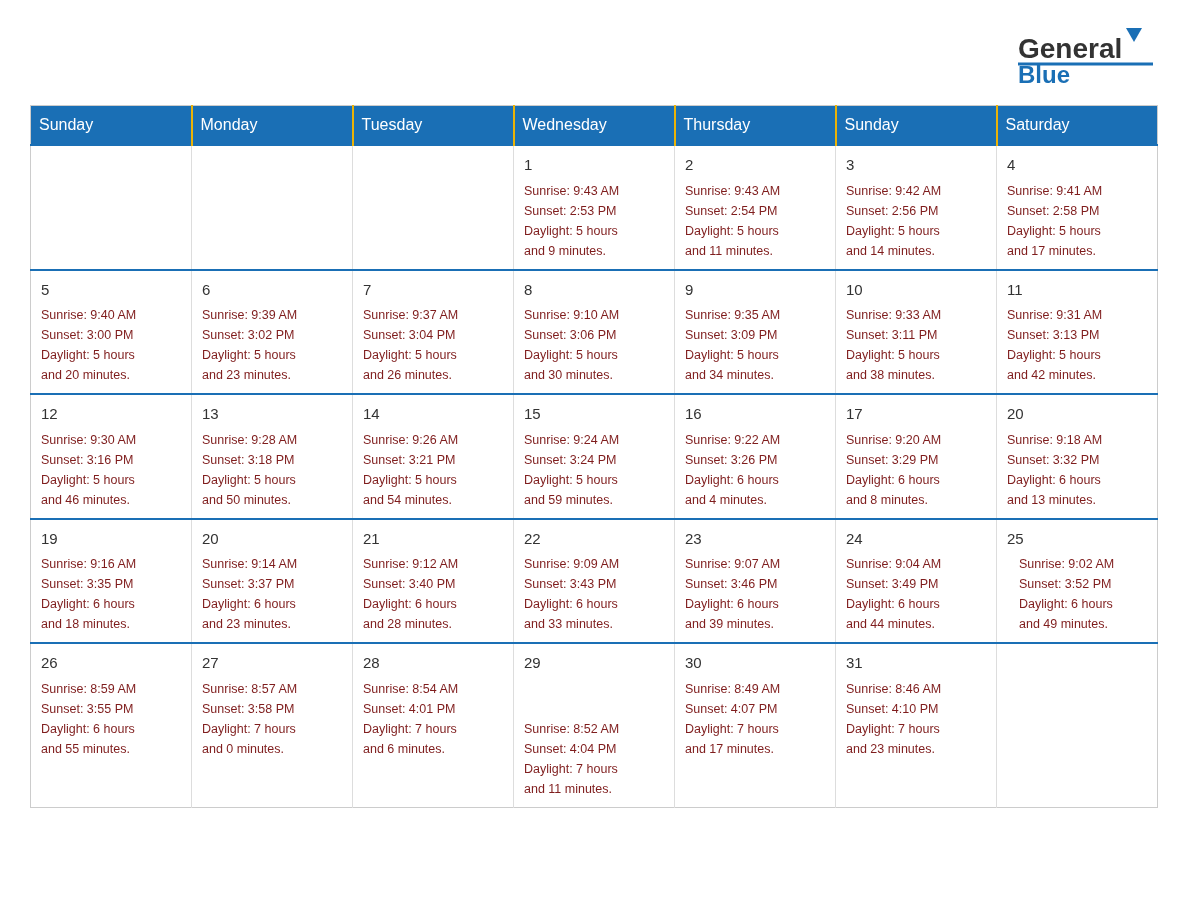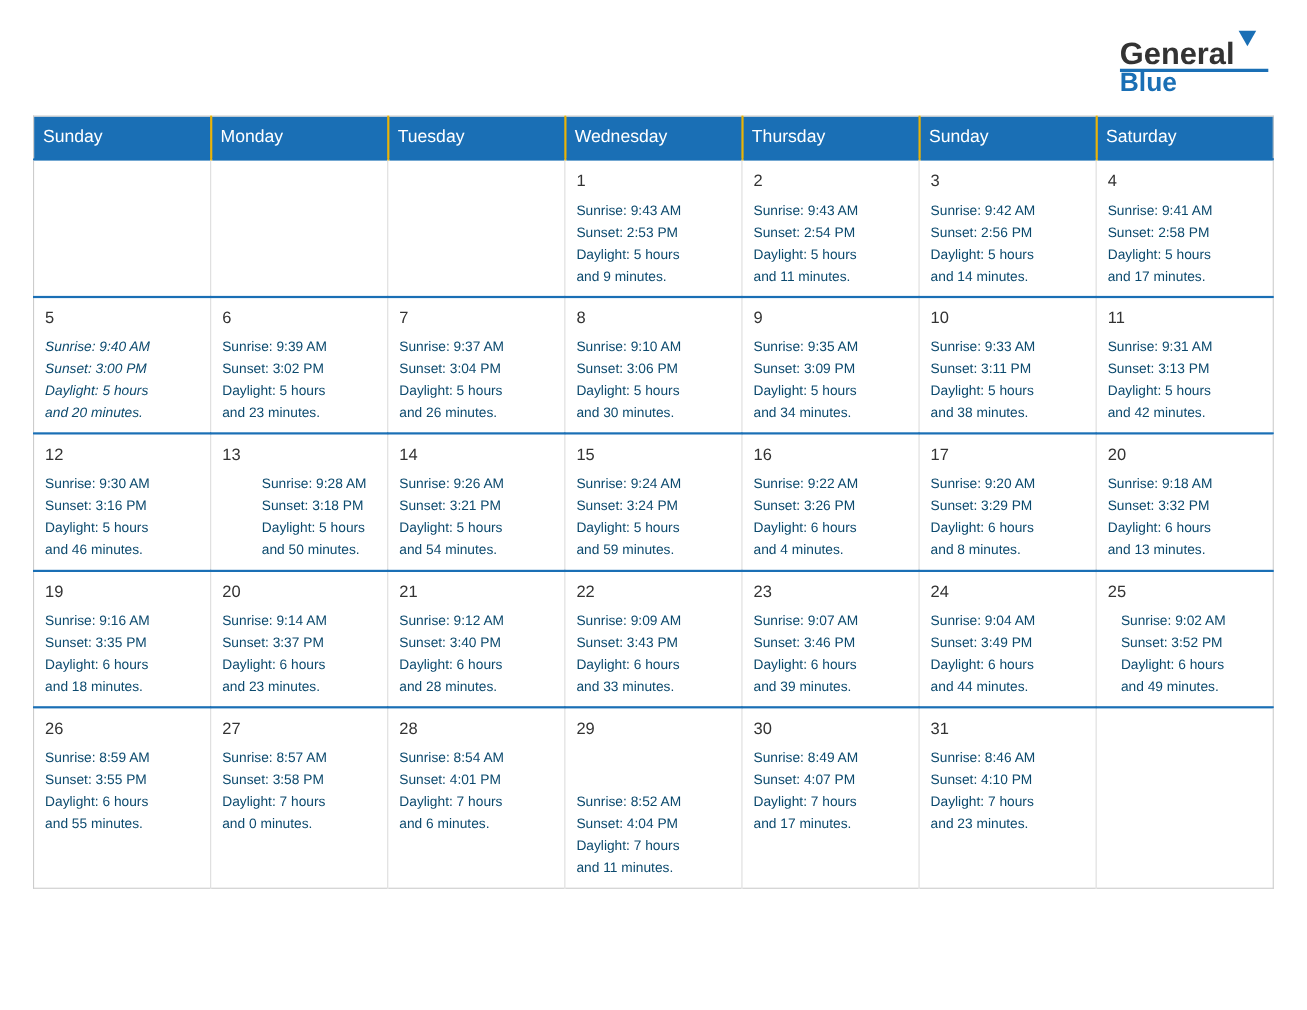--- a/index.html
+++ b/index.html
@@ -69,21 +69,21 @@
     }
     .day-number {
       font-size: 15px;
       font-weight: normal;
       margin-bottom: 4px;
       display: block;
       color: #333;
     }
     .day-info {
       font-size: 12.5px;
-      color: #0c4a6e;
+      color: #7f1d1d;
       line-height: 1.6;
     }
     
     .logo-wrapper {
       display: flex;
       flex-direction: column;
     }
     svg.logo-svg {
       width: 140px;
       height: 65px;
@@ -153,21 +153,21 @@
           <span class="day-number">4</span>
           <div class="day-info" style="white-space: pre-line;">Sunrise: 9:41 AM
 Sunset: 2:58 PM
 Daylight: 5 hours
 and 17 minutes.</div>
         </td>
       </tr>
       <tr>
         <td>
           <span class="day-number">5</span>
-          <div class="day-info" style="white-space: pre-line; font-style: italic;">Sunrise: 9:40 AM
+          <div class="day-info" style="white-space: pre-line;">Sunrise: 9:40 AM
 Sunset: 3:00 PM
 Daylight: 5 hours
 and 20 minutes.</div>
         </td>
         <td>
           <span class="day-number">6</span>
           <div class="day-info" style="white-space: pre-line;">Sunrise: 9:39 AM
 Sunset: 3:02 PM
 Daylight: 5 hours
 and 23 minutes.</div>
@@ -211,21 +211,21 @@
       <tr>
         <td>
           <span class="day-number">12</span>
           <div class="day-info" style="white-space: pre-line;">Sunrise: 9:30 AM
 Sunset: 3:16 PM
 Daylight: 5 hours
 and 46 minutes.</div>
         </td>
         <td>
           <span class="day-number">13</span>
-          <div class="day-info" style="white-space: pre-line; margin-left: 36px;">Sunrise: 9:28 AM
+          <div class="day-info" style="white-space: pre-line;">Sunrise: 9:28 AM
 Sunset: 3:18 PM
 Daylight: 5 hours
 and 50 minutes.</div>
         </td>
         <td>
           <span class="day-number">14</span>
           <div class="day-info" style="white-space: pre-line;">Sunrise: 9:26 AM
 Sunset: 3:21 PM
 Daylight: 5 hours
 and 54 minutes.</div>

